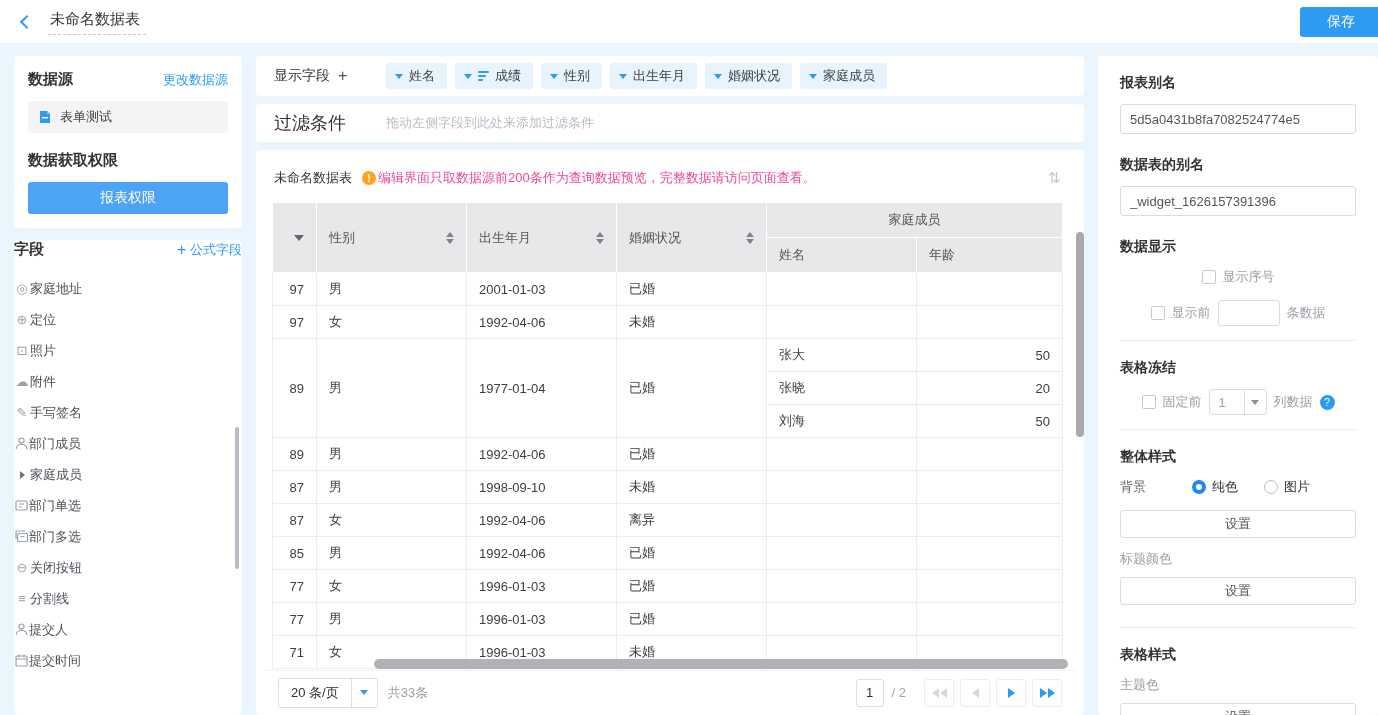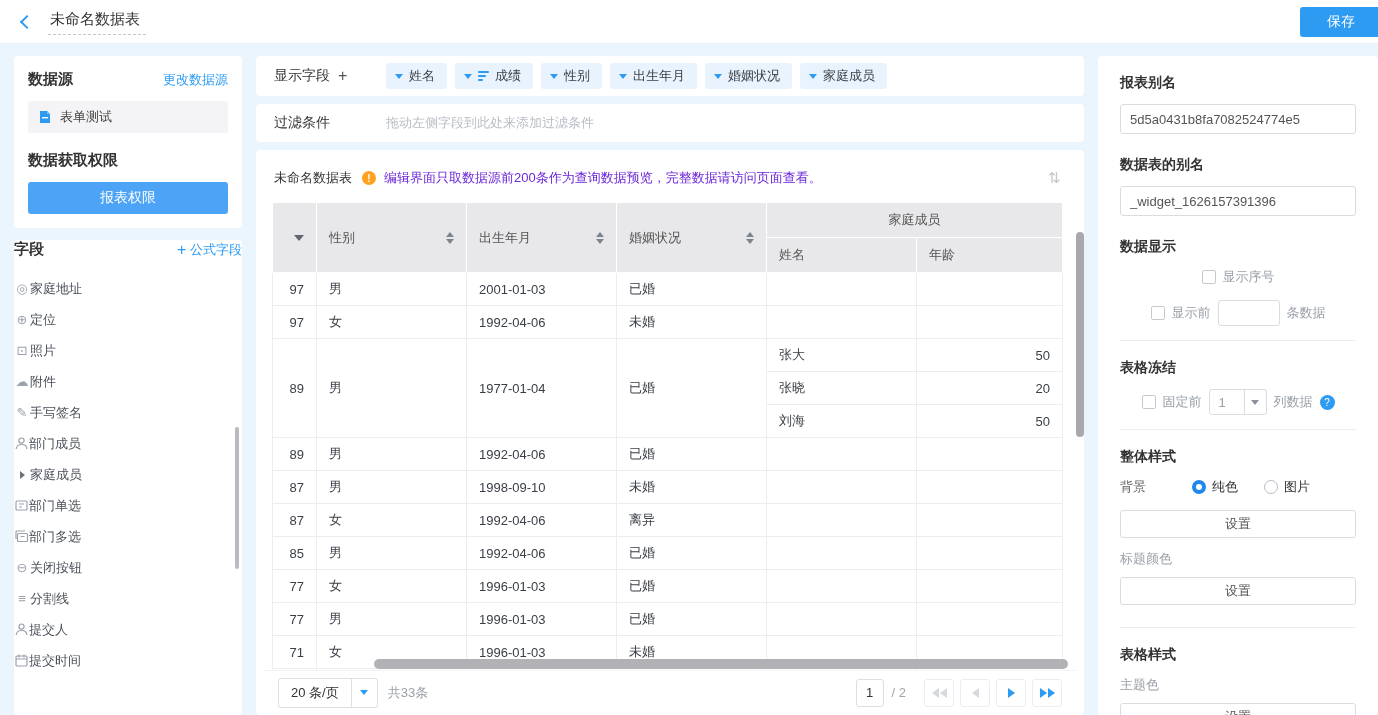--- a/index.html
+++ b/index.html
@@ -47,27 +47,27 @@
   .display-label { display:flex; align-items:center; gap:8px; font-size:14px; color:#333; width:104px; flex:none; }
   .add-field { color:#555; cursor:pointer; font-size:16px; }
   .chips { display:flex; gap:8px; align-items:center; }
   .chip { background:#e8f3fd; border-radius:3px; height:26px; display:flex; align-items:center; padding:0 12px 0 9px; gap:6px; color:#3a3f47; cursor:pointer; }
   .caret-down { width:0; height:0; border-left:4px solid transparent; border-right:4px solid transparent; border-top:5px solid #2e9bf2; }
   .sort-desc-icon { display:flex; flex-direction:column; gap:2px; }
   .sort-desc-icon i { display:block; height:2px; background:#2e9bf2; border-radius:1px; }
   .sort-desc-icon i:nth-child(1){width:11px;} .sort-desc-icon i:nth-child(2){width:8px;} .sort-desc-icon i:nth-child(3){width:5px;}
 
   .filter-card { height:38px; display:flex; align-items:center; padding:0 18px; }
-  .filter-label { font-size:14px; color:#333; width:112px; flex:none; }
+  .filter-label { font-size:18px; color:#333; width:112px; flex:none; }
   .filter-placeholder { color:#b9bec6; }
 
   .preview-card { flex:1; padding:10px 8px 0 8px; display:flex; flex-direction:column; position:relative; overflow:hidden; }
   .preview-head { display:flex; align-items:center; padding:4px 8px 10px 10px; gap:10px; }
   .preview-title { color:#333; font-size:13px; flex:none; }
-  .warn { display:flex; align-items:center; gap:8px; color:#6d28d9; }
+  .warn { display:flex; align-items:center; gap:2px; color:#ec4899; }
   .warn-icon { width:14px; height:14px; border-radius:50%; background:#ffa21f; color:#fff; font-size:10px; font-weight:bold; display:flex; align-items:center; justify-content:center; flex:none; }
   .warn-icon::before{content:"!";}
   .tbl-sort-toggle { margin-left:auto; width:28px; height:28px; display:flex; align-items:center; justify-content:center; color:#c3c7cd; font-size:15px; cursor:pointer; }
   .tbl-sort-toggle::before{content:"⇅";}
 
   .table-viewport { height:474px; overflow:hidden; position:relative; margin:0 8px; }
   table.grid { border-collapse:collapse; width:790px; table-layout:fixed; }
   .grid th, .grid td { font-weight:normal; font-size:13px; padding:0 12px; border:1px solid #ededef; }
   .grid thead th { background:#e8e8ea; color:#555; border:1px solid #fff; height:35px; text-align:left; }
   .grid thead .hcell { display:flex; align-items:center; }

